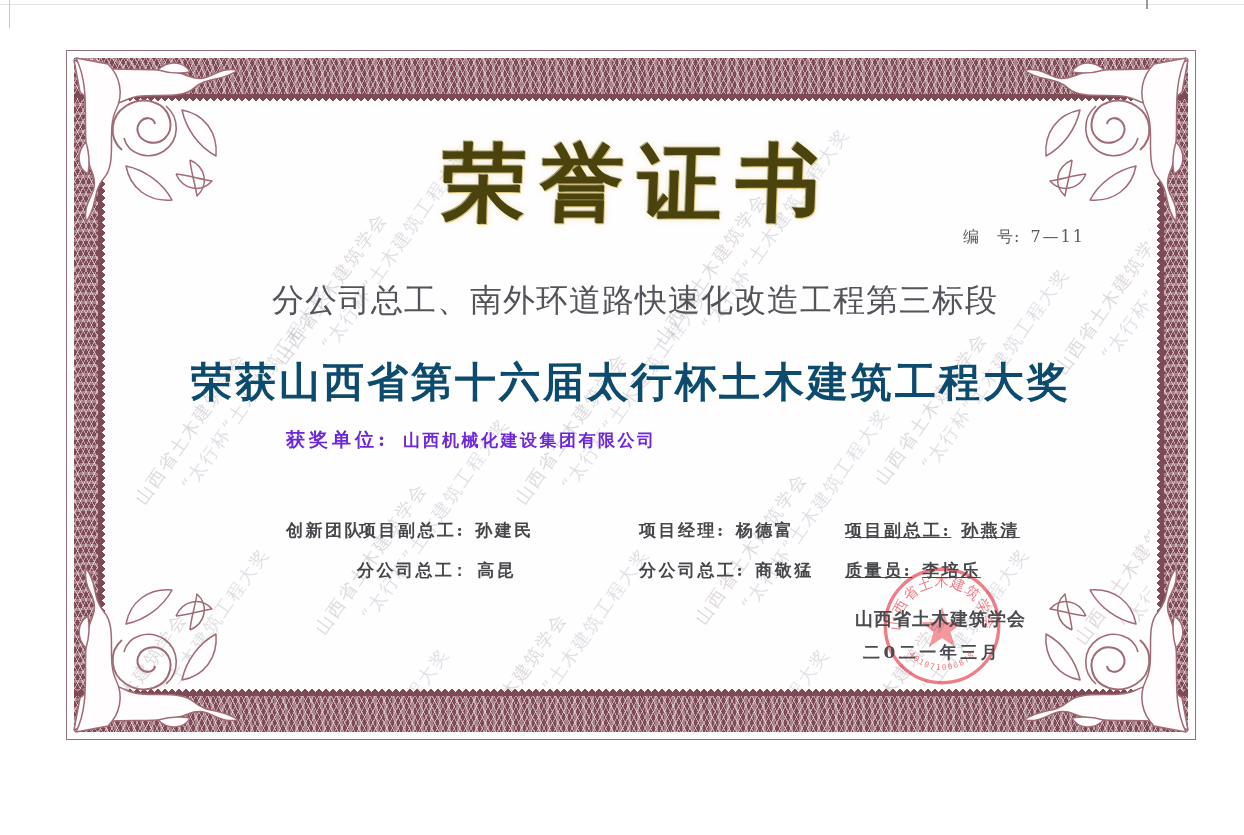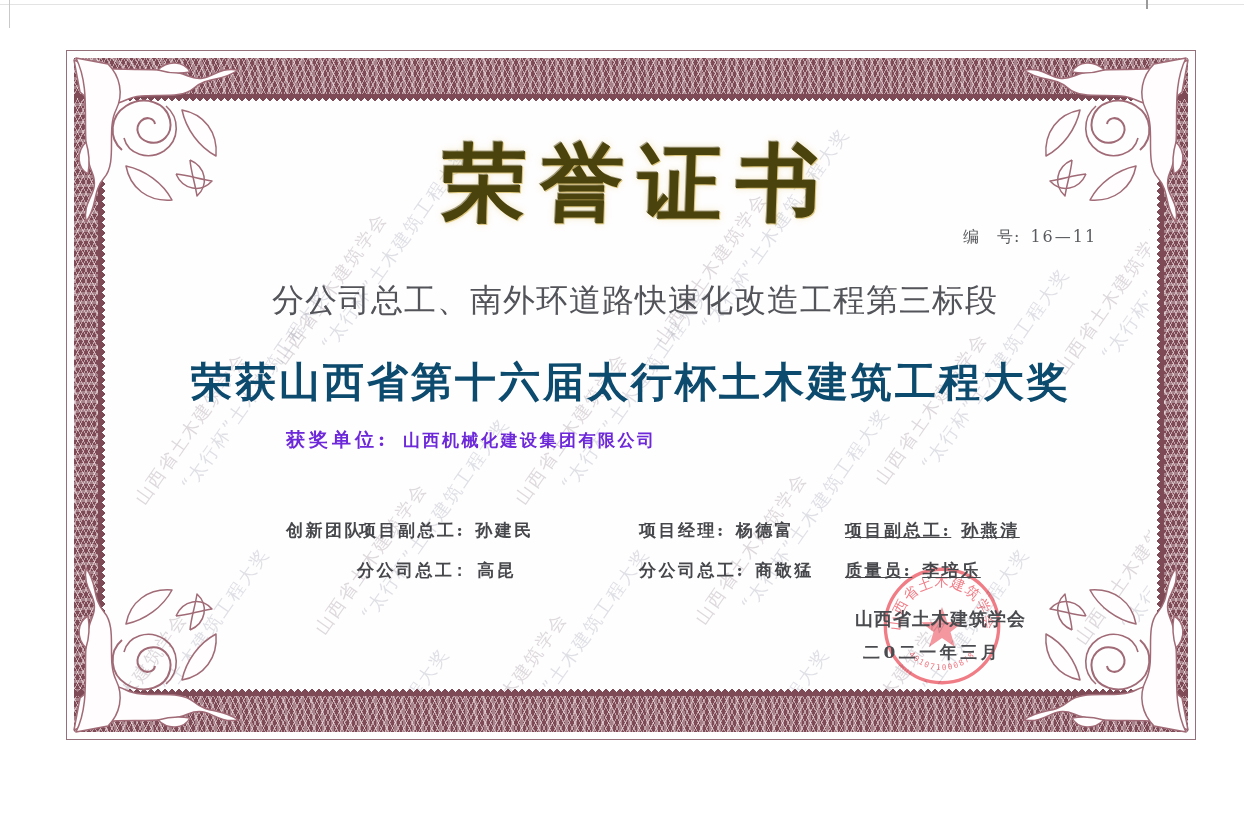--- a/index.html
+++ b/index.html
@@ -216,21 +216,21 @@
     </text>
     <text font-size="7.5" fill="#ee6672" letter-spacing="1.5" font-family="DejaVu Sans Mono, Liberation Mono, monospace">
       <textPath href="#arcBottom" startOffset="50%" text-anchor="middle">401071000878</textPath>
     </text>
   </svg>
 
   <div class="content">
     <div class="abs title">荣誉证书</div>
 
     <div class="abs serial">
-      <span>编　号:</span><span class="val">16—11</span>
+      <span>编　号:</span><span class="val">7—11</span>
     </div>
 
     <div class="abs line1">分公司总工、南外环道路快速化改造工程第三标段</div>
 
     <div class="abs line2">荣获山西省第十六届太行杯土木建筑工程大奖</div>
 
     <div class="abs winner">
       <span class="lab">获奖单位:</span><span class="val">山西机械化建设集团有限公司</span>
     </div>
 

